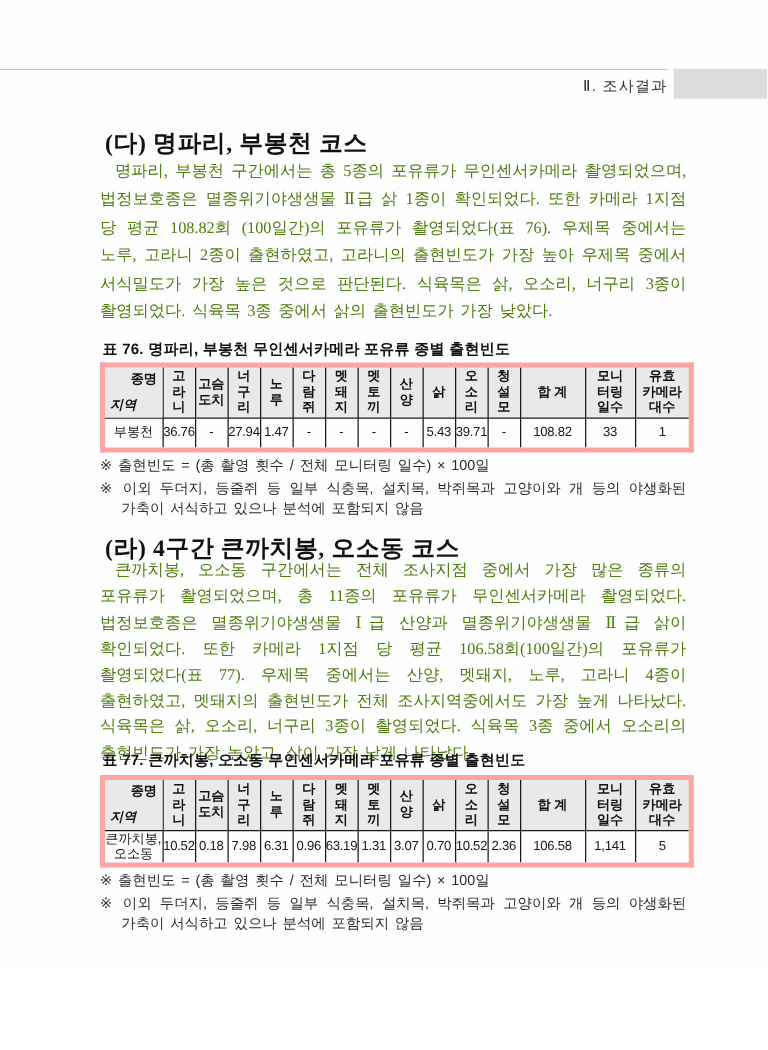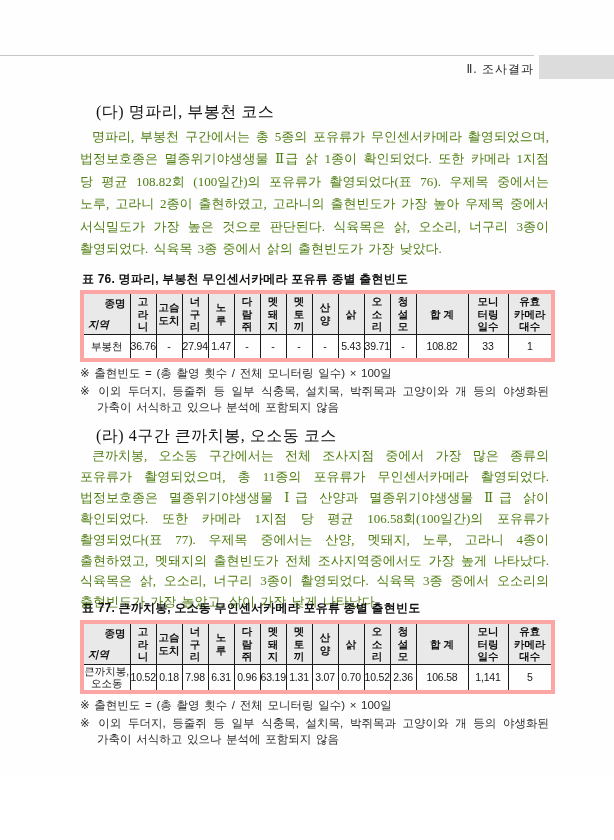--- a/index.html
+++ b/index.html
@@ -12,21 +12,21 @@
   .header-rule { position:absolute; top:55px; left:0; width:534px; height:1px; background:#c7c7c7; }
   .header-crumb {
     position:absolute; top:61px; right:80px;
     font-family:"Liberation Sans","DejaVu Sans",sans-serif;
     font-size:12px; color:#2e2e2e; letter-spacing:1px;
   }
   .header-tab { position:absolute; top:55px; left:539px; width:75px; height:24px; background:#dcdcdc; }
   
   .blk { position:absolute; left:80px; width:469px; }
   .sec-heading {
-    font-weight:normal; font-size:16px; letter-spacing:0.5px; padding-left:4px; color:#111;margin-left:12px;
+    font-weight:bold; font-size:19px; letter-spacing:0.5px; padding-left:4px; color:#111;
   }
   .para {
     font-size:13px; text-align:justify; text-indent:12px; color:#4d7c0f;
     word-break:keep-all; word-spacing:2px;
   }
   .para-1 { top:126px; line-height:22.4px; }
   .para-2 { top:446px; line-height:20.9px; }
   .tbl-caption {
     font-family:"Liberation Sans","DejaVu Sans",sans-serif;
     font-weight:bold; font-size:12px; letter-spacing:0.2px; color:#111; padding-left:2px;

